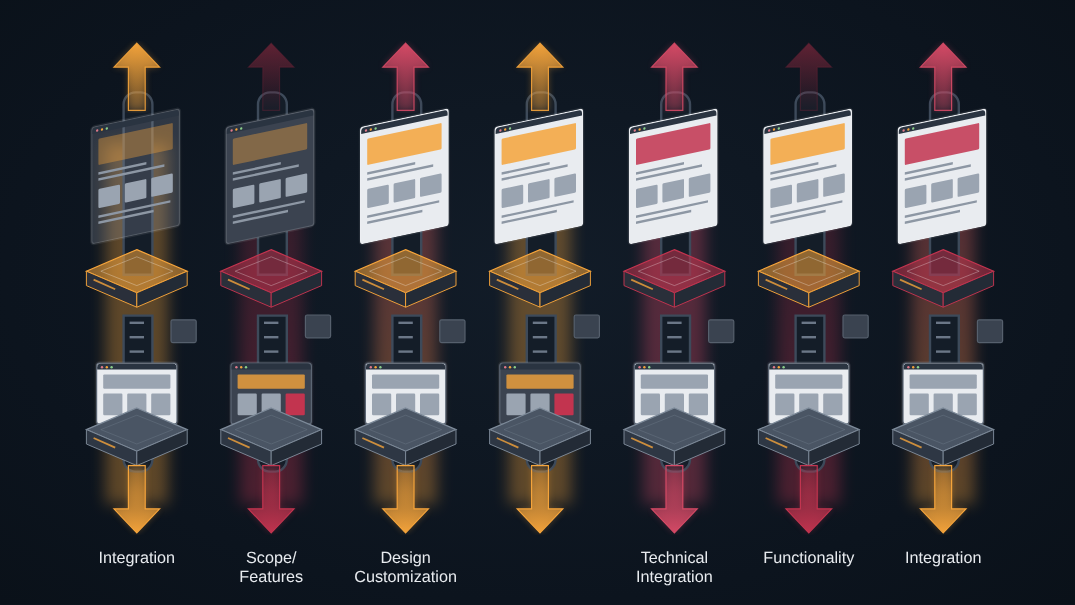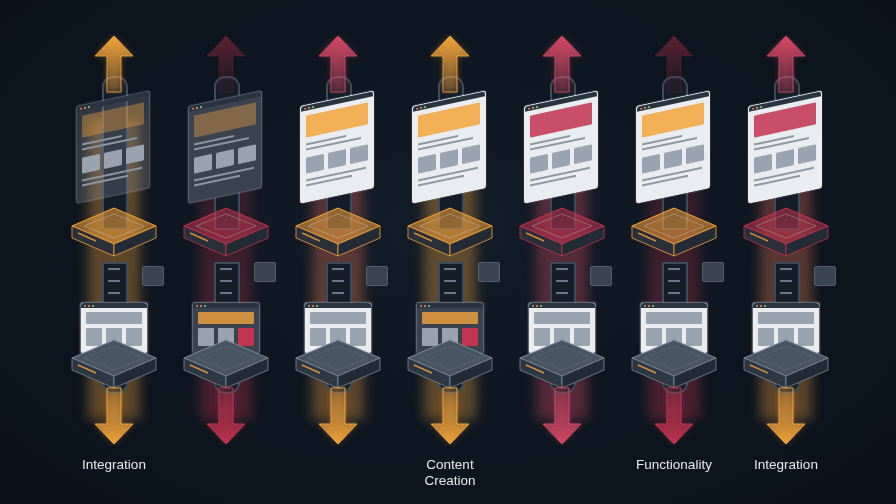--- a/index.html
+++ b/index.html
@@ -181,20 +181,24 @@
               <stop offset="1" stop-color="#c2344f" stop-opacity="1"></stop>
             </linearGradient>
       <filter id="dgc2344f">
               <feGaussianBlur stdDeviation="3"></feGaussianBlur>
             </filter>
           </defs>
     <polygon points="18,2 32,2 32,38 44,38 25,58 6,38 18,38" fill="#c2344f" opacity="0.35" filter="url(#dgc2344f)"></polygon>
     <polygon points="18,2 32,2 32,38 44,38 25,58 6,38 18,38" fill="url(#dac2344f)" stroke="#c2344f" stroke-width="1"></polygon>
   </svg>
       </div>
+    <div class="label">
+      <div>Scope/</div>
+      <div>Features</div>
+    </div>
     </div>
     <div class="col" style="left: 282px;">
     <div class="beam" style="background:linear-gradient(to bottom, #d64a66, #f5a43b);"></div>
     <div class="rail rail-top"></div>
     <div class="rail rail-bot"></div>
     <div class="rung" style="top:268px"></div>
       <div class="rung" style="top:280px"></div>
       <div class="rung" style="top:292px"></div>
       <div class="rung" style="top:304px"></div>
     <div class="arrow" style="top:34px">
@@ -261,20 +265,24 @@
               <stop offset="1" stop-color="#f5a43b" stop-opacity="1"></stop>
             </linearGradient>
       <filter id="dgf5a43b">
               <feGaussianBlur stdDeviation="3"></feGaussianBlur>
             </filter>
           </defs>
     <polygon points="18,2 32,2 32,38 44,38 25,58 6,38 18,38" fill="#f5a43b" opacity="0.35" filter="url(#dgf5a43b)"></polygon>
     <polygon points="18,2 32,2 32,38 44,38 25,58 6,38 18,38" fill="url(#daf5a43b)" stroke="#f5a43b" stroke-width="1"></polygon>
   </svg>
       </div>
+    <div class="label">
+      <div>Design</div>
+      <div>Customization</div>
+    </div>
     </div>
     <div class="col" style="left: 394px;">
     <div class="beam" style="background:linear-gradient(to bottom, #f5a43b, #f5a43b);"></div>
     <div class="rail rail-top"></div>
     <div class="rail rail-bot"></div>
     <div class="rung" style="top:268px"></div>
       <div class="rung" style="top:280px"></div>
       <div class="rung" style="top:292px"></div>
       <div class="rung" style="top:304px"></div>
     <div class="arrow" style="top:34px">
@@ -341,24 +349,20 @@
               <stop offset="1" stop-color="#f5a43b" stop-opacity="1"></stop>
             </linearGradient>
       <filter id="dgf5a43b">
               <feGaussianBlur stdDeviation="3"></feGaussianBlur>
             </filter>
           </defs>
     <polygon points="18,2 32,2 32,38 44,38 25,58 6,38 18,38" fill="#f5a43b" opacity="0.35" filter="url(#dgf5a43b)"></polygon>
     <polygon points="18,2 32,2 32,38 44,38 25,58 6,38 18,38" fill="url(#daf5a43b)" stroke="#f5a43b" stroke-width="1"></polygon>
   </svg>
       </div>
-    <div class="label">
-      <div>Content</div>
-      <div>Creation</div>
-    </div>
     </div>
     <div class="col" style="left: 506px;">
     <div class="beam" style="background:linear-gradient(to bottom, #d64a66, #d64a66);"></div>
     <div class="rail rail-top"></div>
     <div class="rail rail-bot"></div>
     <div class="rung" style="top:268px"></div>
       <div class="rung" style="top:280px"></div>
       <div class="rung" style="top:292px"></div>
       <div class="rung" style="top:304px"></div>
     <div class="arrow" style="top:34px">
@@ -425,20 +429,24 @@
               <stop offset="1" stop-color="#d64a66" stop-opacity="1"></stop>
             </linearGradient>
       <filter id="dgd64a66">
               <feGaussianBlur stdDeviation="3"></feGaussianBlur>
             </filter>
           </defs>
     <polygon points="18,2 32,2 32,38 44,38 25,58 6,38 18,38" fill="#d64a66" opacity="0.35" filter="url(#dgd64a66)"></polygon>
     <polygon points="18,2 32,2 32,38 44,38 25,58 6,38 18,38" fill="url(#dad64a66)" stroke="#d64a66" stroke-width="1"></polygon>
   </svg>
       </div>
+    <div class="label">
+      <div>Technical</div>
+      <div>Integration</div>
+    </div>
     </div>
     <div class="col" style="left: 618px;">
     <div class="beam" style="background:linear-gradient(to bottom, #6e2437, #c2344f);"></div>
     <div class="rail rail-top"></div>
     <div class="rail rail-bot"></div>
     <div class="rung" style="top:268px"></div>
       <div class="rung" style="top:280px"></div>
       <div class="rung" style="top:292px"></div>
       <div class="rung" style="top:304px"></div>
     <div class="arrow" style="top:34px">

